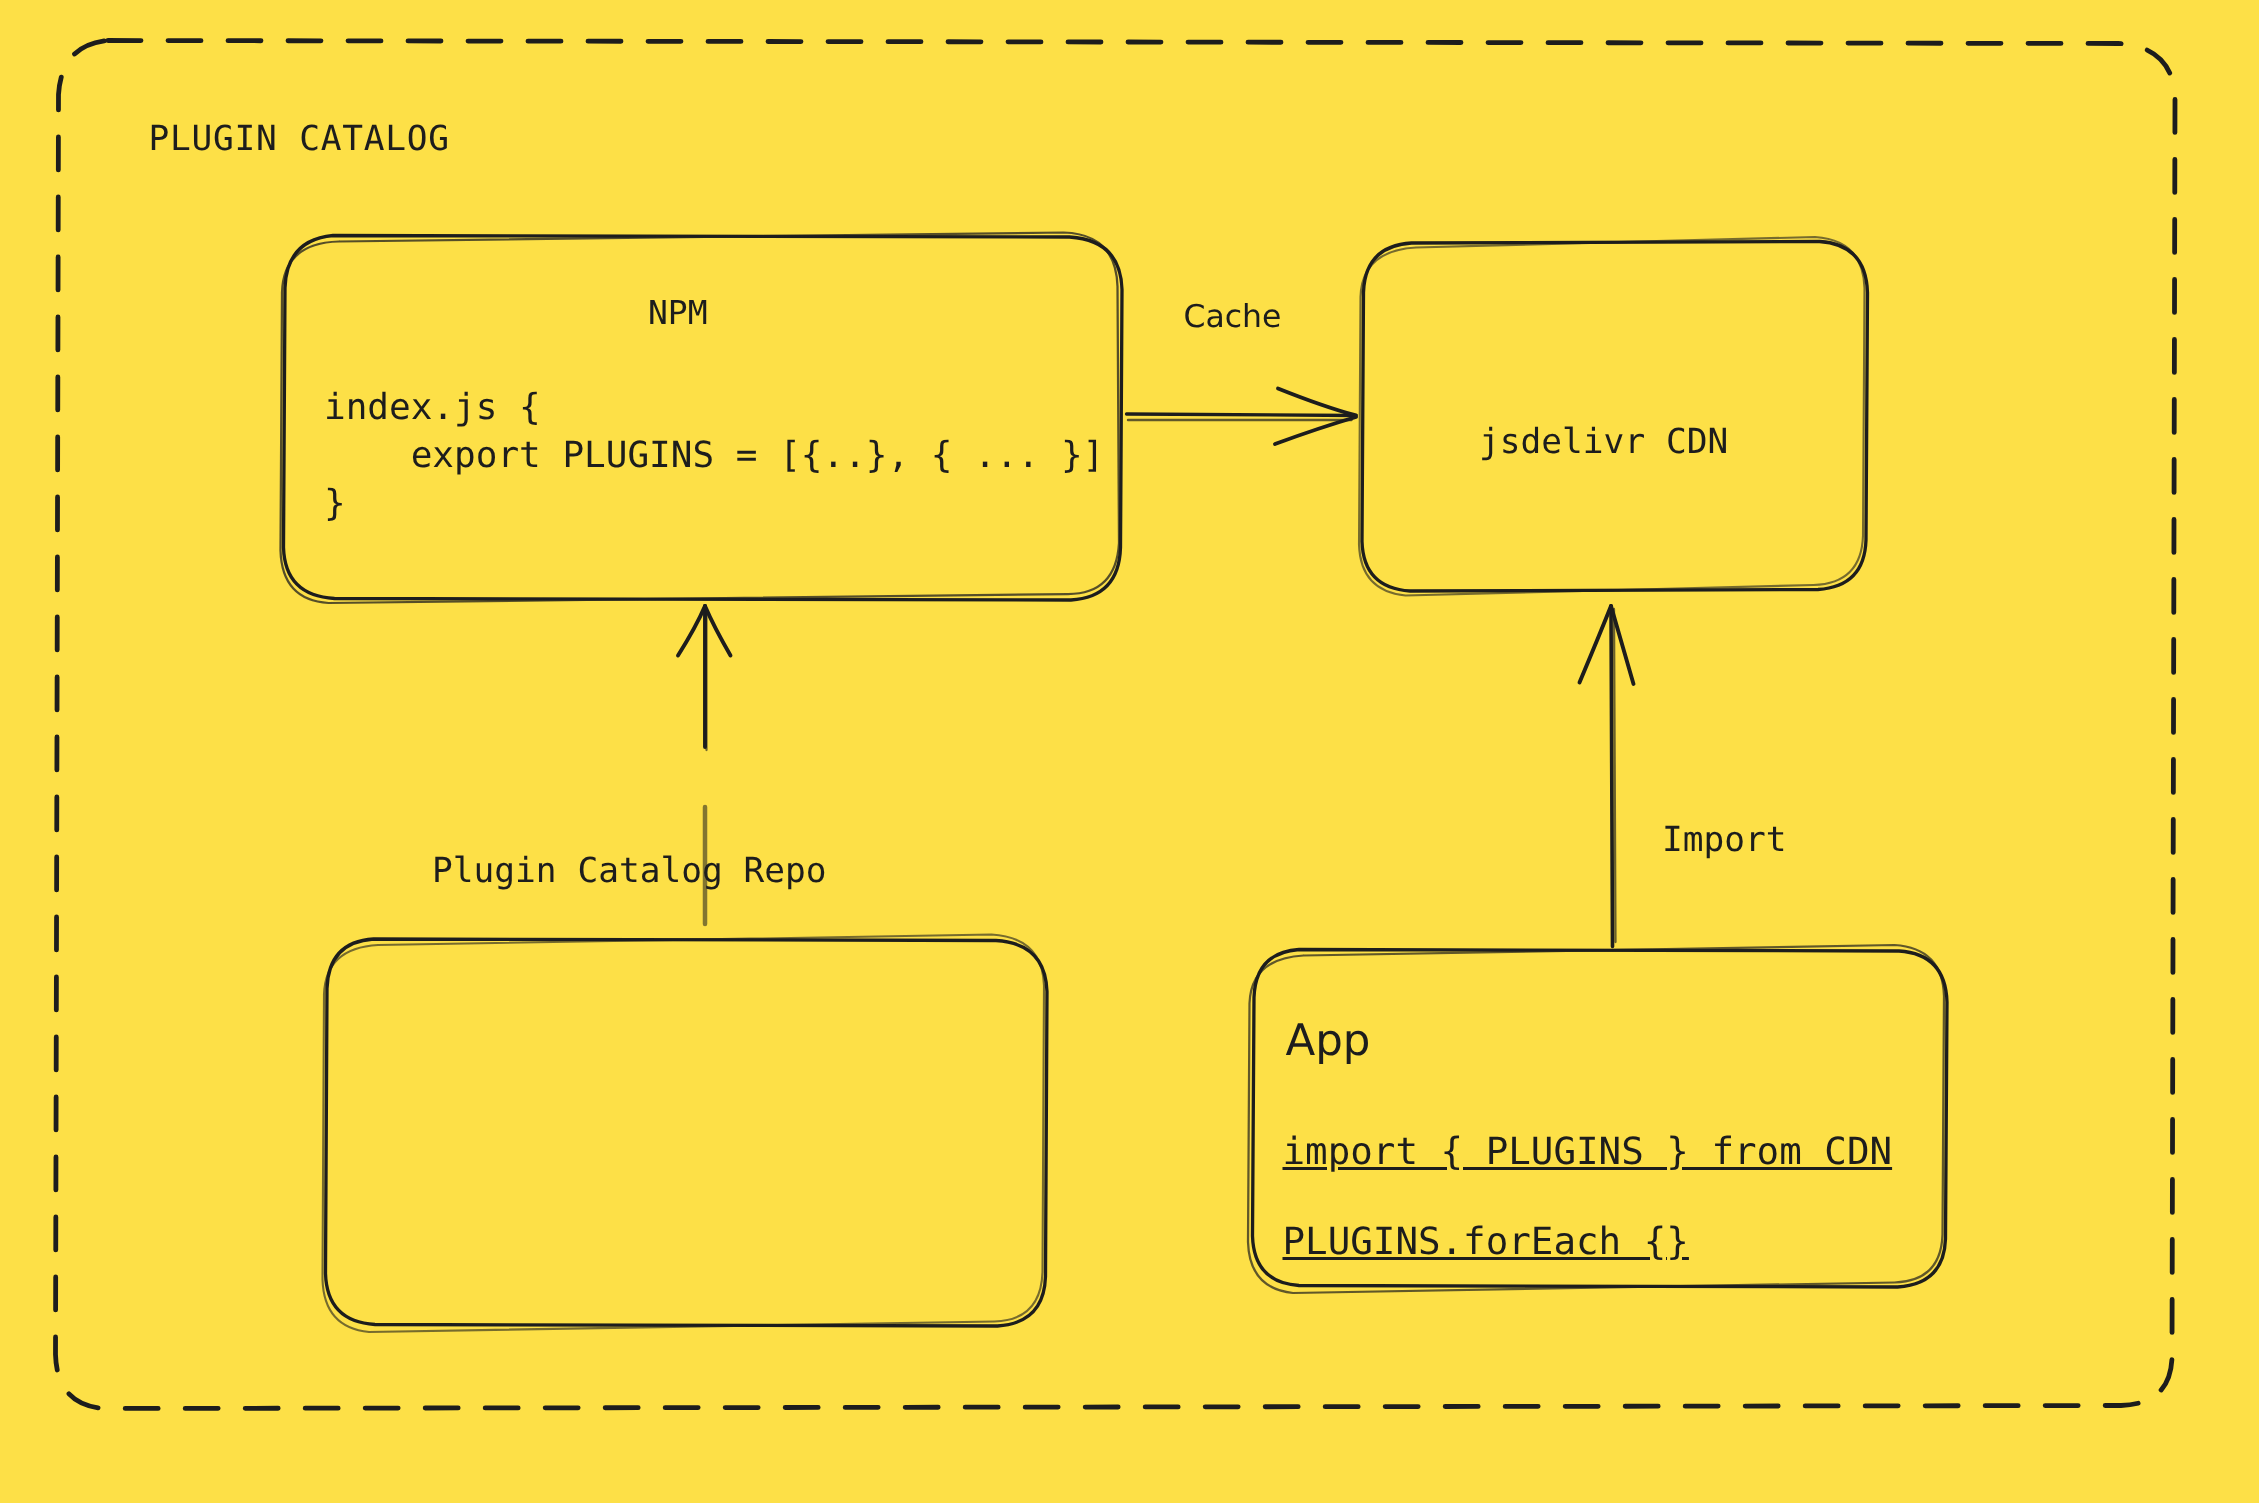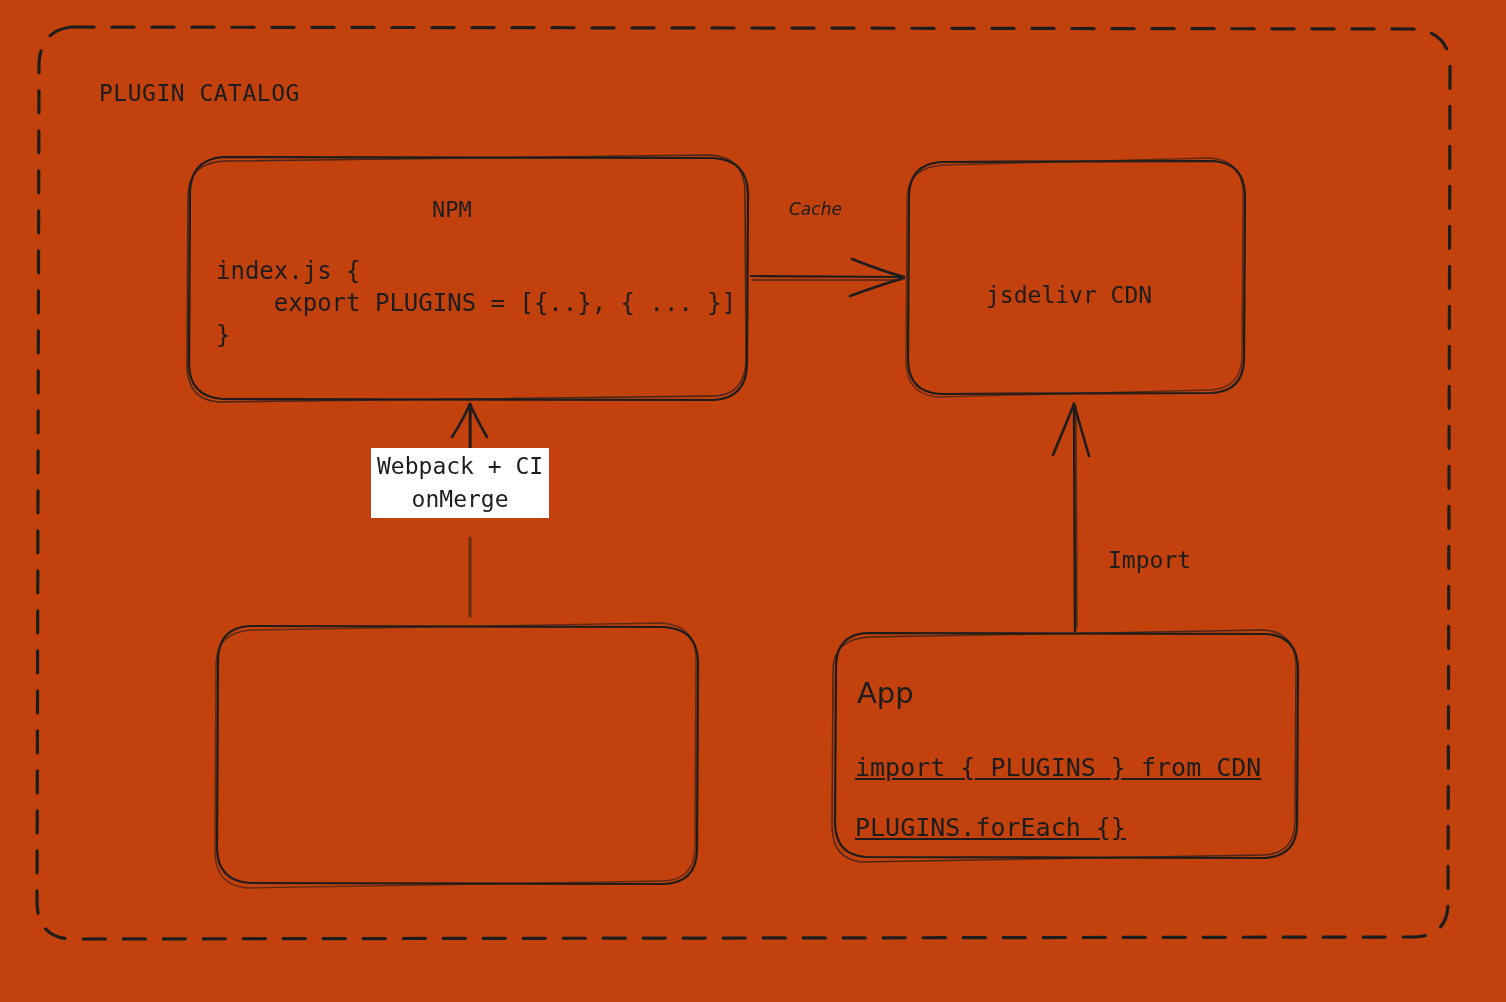--- a/index.html
+++ b/index.html
@@ -10,21 +10,21 @@
   }
   body {
     font-family: "DejaVu Sans Mono", "Liberation Mono", monospace;
     color: #1d1d1d;
   }
   #stage {
     position: relative;
     width: 1506px;
     height: 1002px;
     overflow: hidden;
-    background: #c2410c;
+    background: #fde047;
   }
   #sketch-layer {
     position: absolute;
     left: 0;
     top: 0;
     width: 1506px;
     height: 1002px;
     pointer-events: none;
   }
   .lbl {
@@ -65,22 +65,21 @@
   #cdn-title {
     left: 986px;
     top: 284px;
     font-size: 23px;
   }
 
   
   #cache-label {
     left: 789px;
     top: 201px;
-    font-size: 17px;
-    font-style: italic;
+    font-size: 21px;
   }
   #build-label {
     left: 371px;
     top: 448px;
     font-size: 23px;
     line-height: 33px;
     text-align: center;
     background: #ffffff;
     padding: 2px 6px;
   }
@@ -188,25 +187,24 @@
   <div class="lbl mono" id="npm-title">NPM</div>
 
   <div class="lbl mono" id="npm-code">index.js {
     export PLUGINS = [{..}, { ... }]
 }</div>
 
   <div class="lbl mono" id="cdn-title">jsdelivr CDN</div>
 
   <div class="lbl sans" id="cache-label">Cache</div>
 
-  <div class="lbl mono" id="build-label">Webpack + CI
-onMerge</div>
 
   <div class="lbl mono" id="import-label">Import</div>
 
+  <div class="lbl mono" id="repo-caption">Plugin Catalog Repo</div>
 
 
   <div class="lbl sans" id="app-title">App</div>
 
   <div class="lbl mono" id="app-code">import { PLUGINS } from CDN
 PLUGINS.forEach {}</div>
 
 </div>
 
 </body></html>

